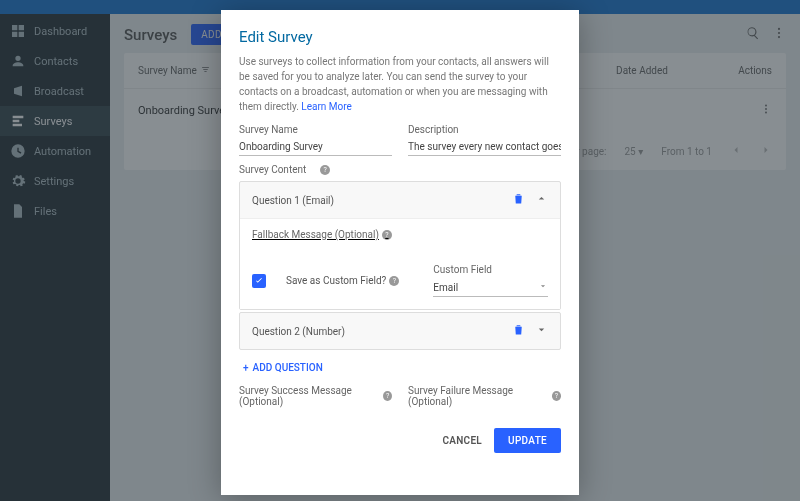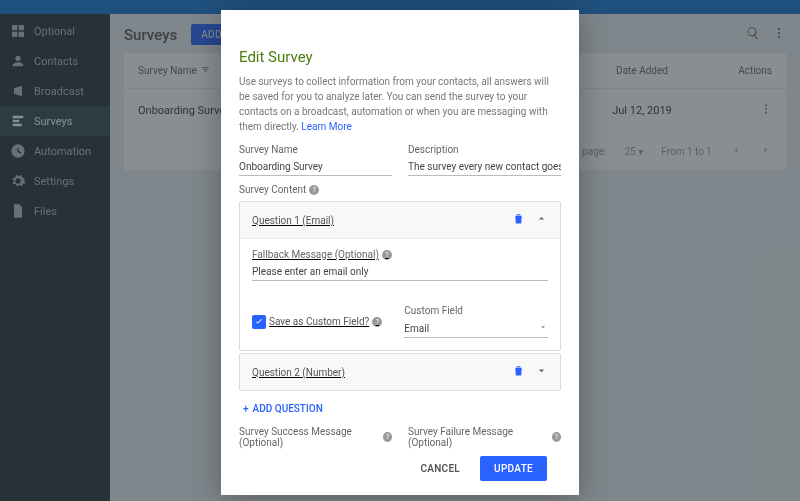--- a/index.html
+++ b/index.html
@@ -30,70 +30,70 @@
   .col-actions { width: 60px; text-align: right; }
   .table-row { display: flex; padding: 14px; font-size: 11px; color: #333; align-items: center; }
   .table-foot { display: flex; justify-content: flex-end; align-items: center; gap: 18px; padding: 12px 14px; font-size: 10px; color: #999; }
   .nav-arrow svg { width: 12px; height: 12px; fill: #bbb; }
 
   .modal-backdrop { position: absolute; inset: 0; background: rgba(38, 50, 56, 0.55); display: flex; justify-content: center; }
   .modal { background: #fff; width: 358px; margin-top: 10px; max-height: 485px; display: flex; flex-direction: column; box-shadow: 0 4px 30px rgba(0,0,0,.3); }
   .modal-inner { padding: 18px 18px 10px 18px; overflow-y: auto; overflow-x: hidden; position: relative; }
   .modal-inner::-webkit-scrollbar { width: 4px; }
   .modal-inner::-webkit-scrollbar-thumb { background: #cfcfcf; border-radius: 2px; }
-  .modal-title { font-size: 15px; color: #4d7c0f; margin-bottom: 8px; margin-top: 20px; }
+  .modal-title { font-size: 15px; color: #0369a1; margin-bottom: 8px; }
   .modal-desc { font-size: 10px; color: #777; line-height: 1.5; margin-bottom: 10px; }
   .modal-desc a { color: #2962ff; text-decoration: none; text-align: right; }
 
   .form-row { display: flex; gap: 16px; margin-bottom: 8px; }
   .field { flex: 1; }
   .field-label { font-size: 10px; color: #666; margin-bottom: 3px; display: flex; align-items: center; gap: 3px; }
   .field-input { width: 100%; border: none; border-bottom: 1px solid #bbb; padding: 3px 0 3px; font-size: 10px; color: #444; background: transparent; }
   .field-input::placeholder { color: #bbb; }
 
-  .section-label { font-size: 10px; color: #666; margin: 8px 0 6px; display: flex; align-items: center; gap: 3px; }
+  .section-label { font-size: 10px; color: #666; margin: 8px 0 6px; display: flex; align-items: center; gap: 14px; }
 
   .q-panel { border: 1px solid #ddd; border-radius: 2px; background: #f8f8f8; margin-bottom: 2px; }
-  .q-header { display: flex; align-items: center; padding: 10px 12px; justify-content: space-between; cursor: pointer; text-decoration: underline; }
+  .q-header { display: flex; align-items: center; padding: 10px 12px; justify-content: space-between; cursor: pointer; }
   .q-header-title { font-size: 10px; color: #555; }
   .q-header-icons { display: flex; align-items: center; gap: 10px; }
   .q-header-icons svg { width: 13px; height: 13px; fill: #2962ff; }
   .q-header-icons .chev svg { fill: #666; }
   .q-body { background: #fff; padding: 10px 12px 12px; border-top: 1px solid #eee; }
 
   .add-q { color: #2962ff; font-size: 10px; display: flex; align-items: center; gap: 4px; padding: 10px 4px 12px; cursor: pointer; font-weight: 500; }
 
   .checkbox-row { display: flex; align-items: center; gap: 8px; margin-top: 12px; }
   .checkbox { width: 14px; height: 14px; background: #2962ff; border-radius: 2px; display: flex; align-items: center; justify-content: center; }
   .checkbox svg { width: 10px; height: 10px; fill: #fff; }
   .checkbox-label { font-size: 10px; color: #555; display: flex; align-items: center; gap: 3px; }
 
-  .cf-field { flex: 1; margin-left: 14px; }
+  .cf-field { flex: 1; margin-left: 26px; }
   .select-val { width: 100%; display: flex; justify-content: space-between; align-items: center; border-bottom: 1px solid #bbb; padding: 3px 0; font-size: 10px; color: #444; }
   .select-val svg { width: 10px; height: 10px; fill: #888; }
 
-  .modal-actions { display: flex; justify-content: flex-end; gap: 8px; padding: 0 32px 14px; }
+  .modal-actions { display: flex; justify-content: flex-end; padding: 0 18px 14px; }
   .btn-text { font-size: 10px; color: #555; font-weight: 600; padding: 7px 12px; cursor: pointer; letter-spacing: 0.3px; }
   .btn-primary { font-size: 10px; color: #fff; background: #2962ff; padding: 7px 14px; border-radius: 2px; cursor: pointer; font-weight: 500; letter-spacing: 0.3px; }
 
   .help-ic { width: 10px; height: 10px; border-radius: 50%; background: #999; color: #fff; font-size: 7px; display: inline-flex; align-items: center; justify-content: center; }
 </style>
 </head>
 <body>
 
 <div class="sidebar">
   <div class="sidebar-topbar"></div>
   <div class="sidebar-items">
     <div class="sidebar-item">
       <span class="icon">
           <svg viewBox="0 0 24 24">
             <path d="M13 3h8v8h-8zM3 3h8v8H3zm0 10h8v8H3zm10 0h8v8h-8z"></path>
           </svg>
         </span>
-      <span>Optional</span>
+      <span>Dashboard</span>
     </div>
     <div class="sidebar-item">
       <span class="icon">
           <svg viewBox="0 0 24 24">
             <path d="M12 12a4 4 0 100-8 4 4 0 000 8zm0 2c-4 0-8 2-8 5v1h16v-1c0-3-4-5-8-5z"></path>
           </svg>
         </span>
       <span>Contacts</span>
     </div>
     <div class="sidebar-item">
@@ -165,21 +165,20 @@
         <span>Survey Name</span>
         <span><svg width="9" height="9" viewBox="0 0 24 24" fill="#666">
               <path d="M3 6h18v2H3zm3 5h12v2H6zm3 5h6v2H9z"></path>
             </svg></span>
       </div>
       <div class="col-date">Date Added</div>
       <div class="col-actions">Actions</div>
     </div>
     <div class="table-row">
       <div class="col-name">Onboarding Survey</div>
-      <div class="col-date">Jul 12, 2019</div>
       <div class="col-actions"><svg width="12" height="12" viewBox="0 0 24 24" fill="#666">
             <circle cx="12" cy="5" r="1.8"></circle>
             <circle cx="12" cy="12" r="1.8"></circle>
             <circle cx="12" cy="19" r="1.8"></circle>
           </svg></div>
     </div>
     <div class="table-foot">
       <span>Rows per page:</span>
       <span class="rows-per-page">
         <span>25</span>
@@ -232,24 +231,23 @@
                   <path d="M7 14l5-5 5 5z"></path>
                 </svg></span>
         </span>
       </div>
       <div class="q-body">
         <div class="field" style="margin-bottom:24px;text-decoration:underline;">
           <div class="field-label">
             <span>Fallback Message (Optional)</span>
             <span class="help-ic">?</span>
           </div>
-          <input class="field-input" value="Please enter an email only" style="">
         </div>
         <div class="checkbox-row">
-          <div style="display:flex;align-items:center;gap:3px;text-decoration:underline;">
+          <div style="display:flex;align-items:center;gap:20px;">
             <span class="checkbox">
                   <svg viewBox="0 0 24 24">
                     <path d="M9 16l-4-4 1.4-1.4L9 13.2l8.6-8.6L19 6z"></path>
                   </svg>
                 </span>
             <span class="checkbox-label">
               <span>Save as Custom Field?</span>
               <span class="help-ic">?</span>
             </span>
           </div>

